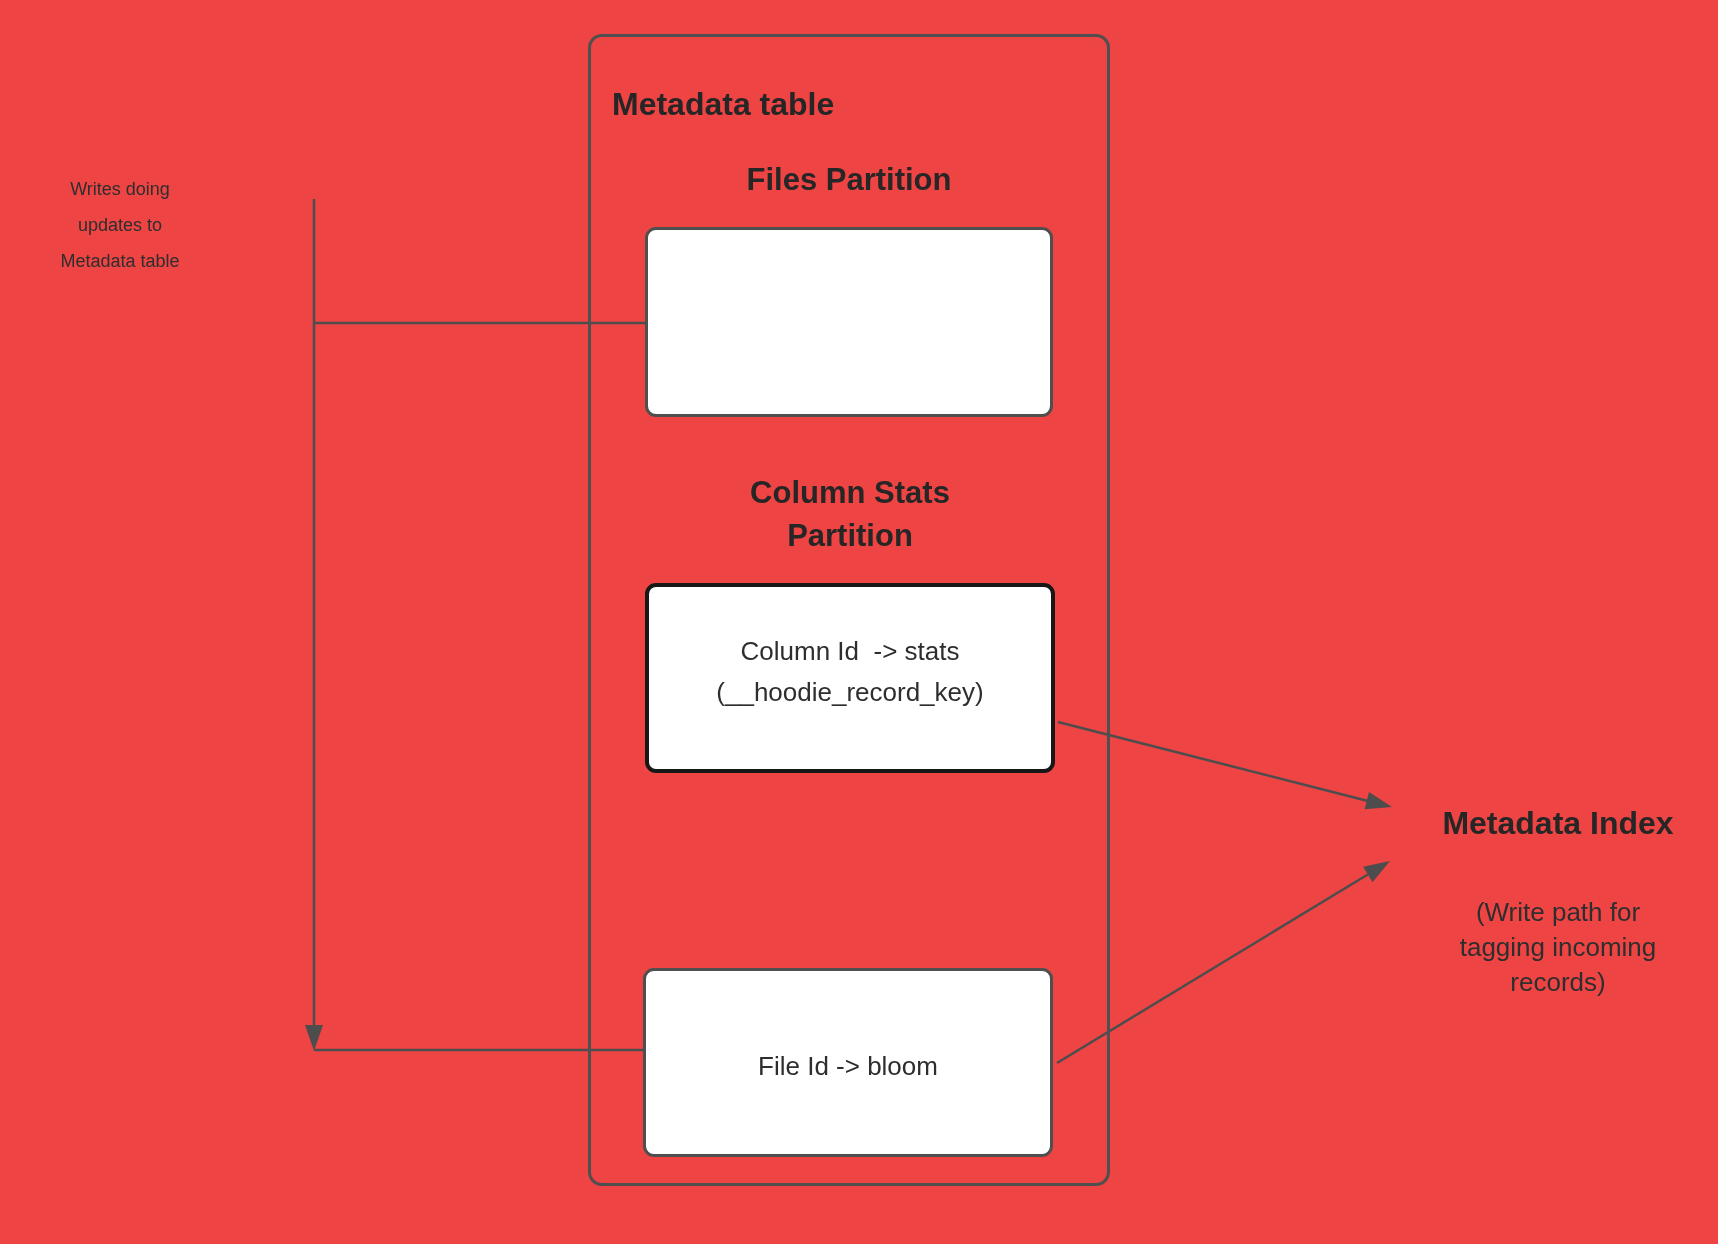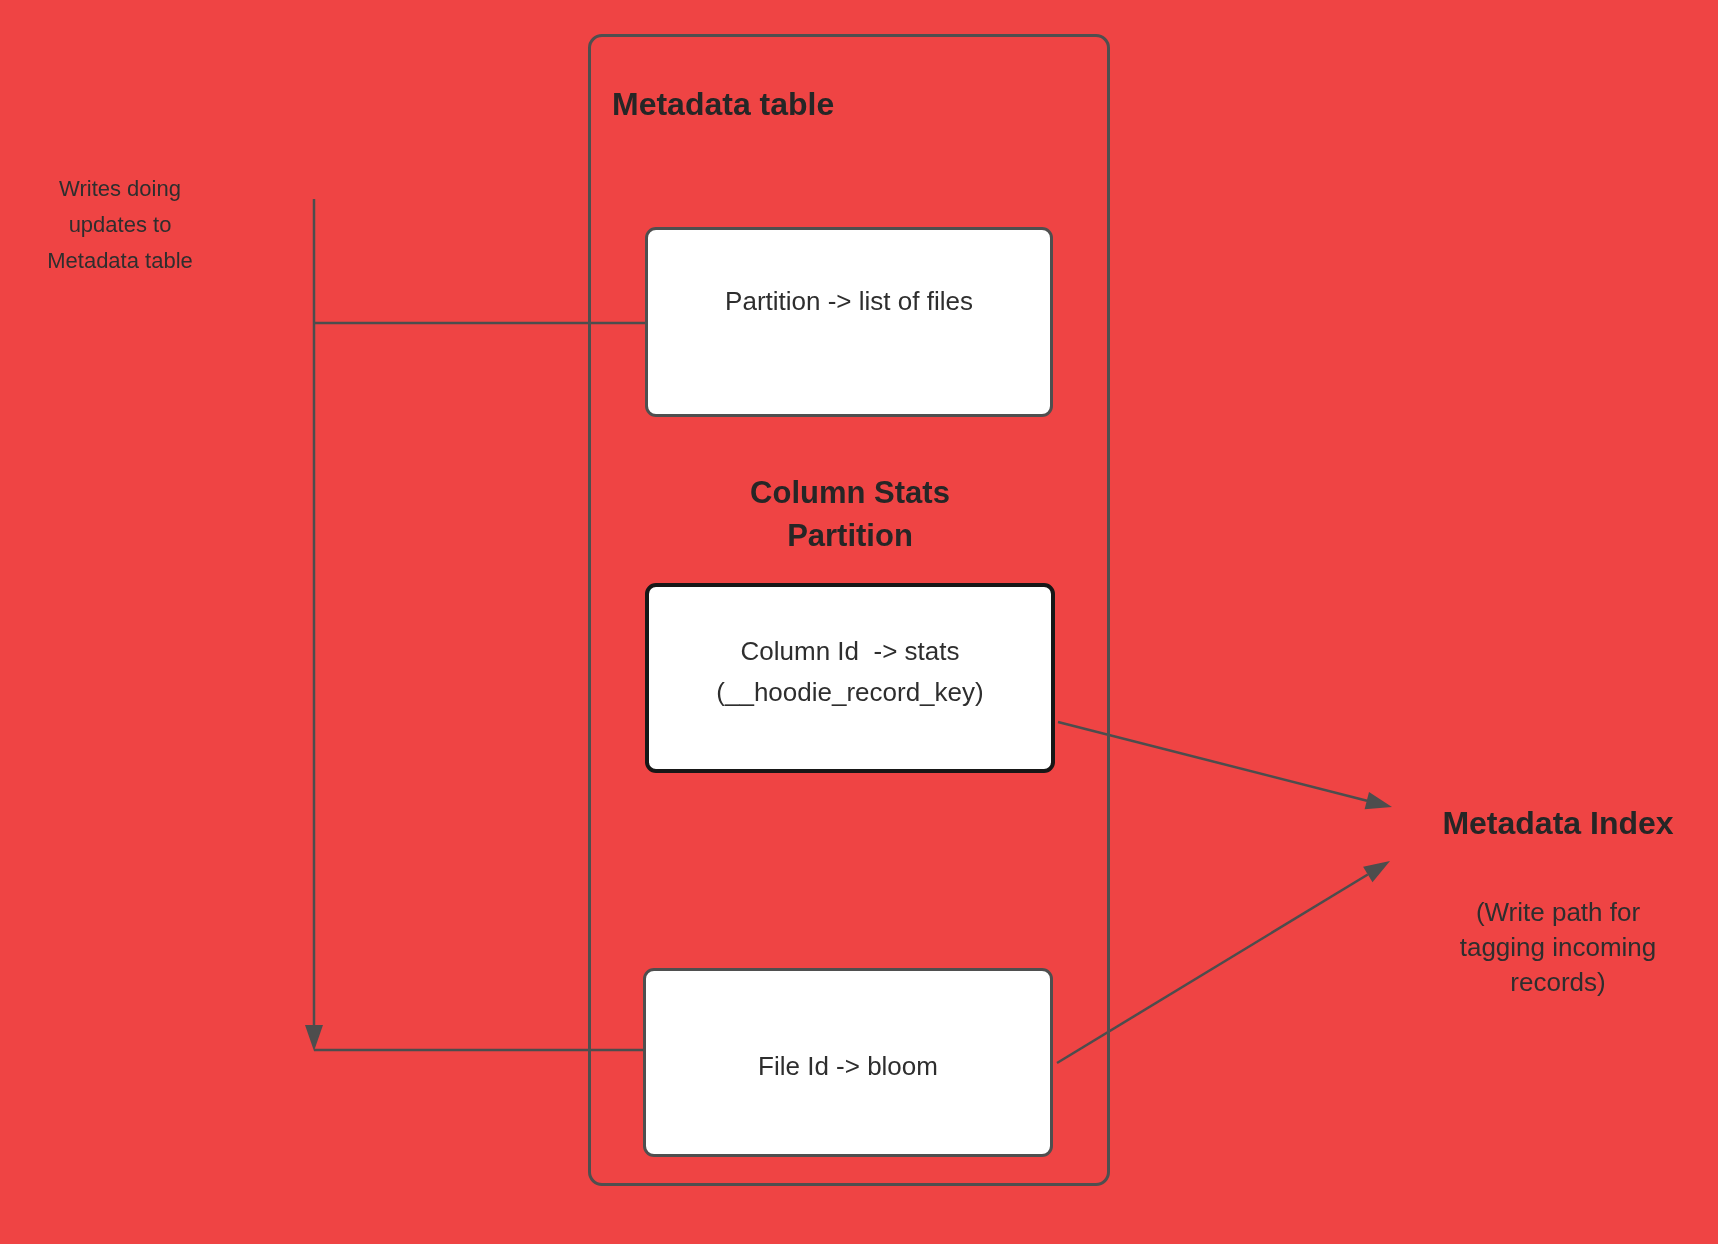--- a/index.html
+++ b/index.html
@@ -73,21 +73,21 @@
   #files-heading   { left: 645px; top: 158px; width: 408px; }
   #column-heading  { left: 645px; top: 471px; width: 410px; }
   #bloom-heading   { left: 643px; top: 858px; width: 410px; }
   #files-body      { left: 645px; top: 281px;  width: 408px; }
   #column-body     { left: 645px; top: 631px;  width: 410px; }
   #bloom-body      { left: 643px; top: 1046px; width: 410px; }
   #left-note {
     left: 8px;
     top: 171px;
     width: 224px;
-    font-size: 22px;
+    font-size: 18px;
     line-height: 36px;
     color: #2e2e2e;
   }
   #index-title {
     left: 1378px;
     top: 804px;
     width: 360px;
     font-weight: bold;
     font-size: 32px;
     line-height: 38px;
@@ -121,21 +121,21 @@
     <polygon points="1390,861 1372.5,882.2 1363.1,866.8" fill="#4d4d4d"></polygon>
   </svg>
 
   <div id="outer-box" class="box"></div>
   <div id="files-box" class="box"></div>
   <div id="column-box" class="box"></div>
   <div id="bloom-box" class="box"></div>
 
   <div id="table-title" class="txt">Metadata table</div>
 
-  <div id="files-body" class="txt body-text">Partition -&gt; list of files</div>
+  <div id="files-heading" class="txt heading">Files Partition</div>
 
   <div id="column-heading" class="txt heading">Column Stats
 Partition</div>
   <div id="column-body" class="txt body-text">Column Id  -&gt; stats
 (__hoodie_record_key)</div>
 
   <div id="bloom-body" class="txt body-text">File Id -&gt; bloom</div>
 
   <div id="left-note" class="txt">Writes doing
 updates to

